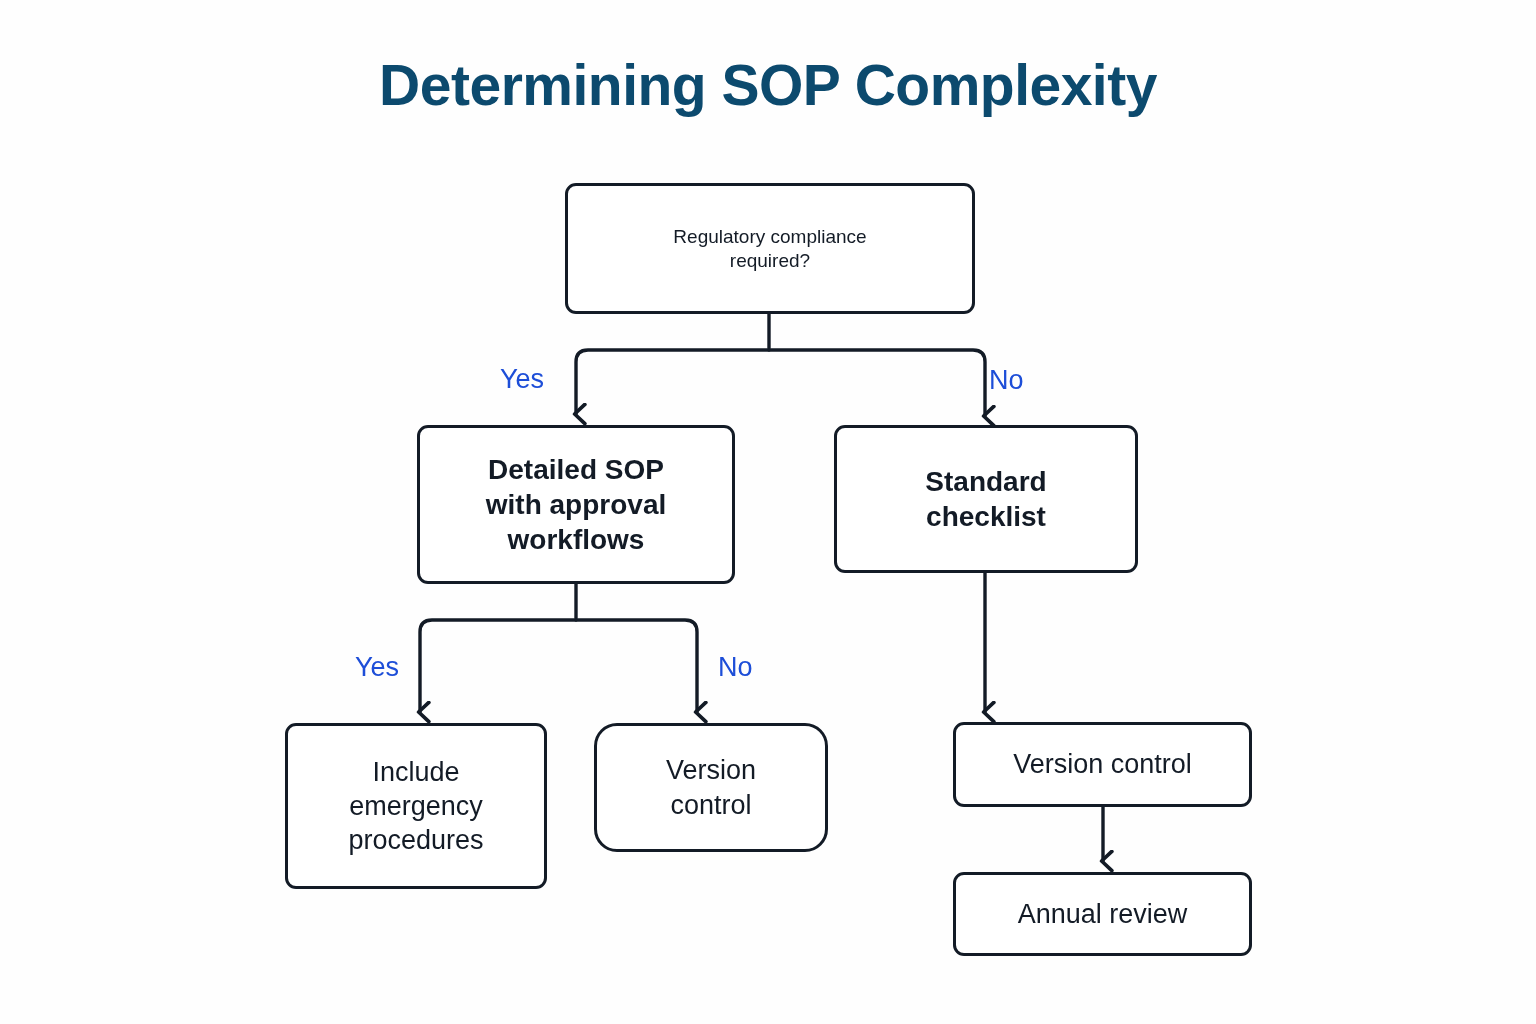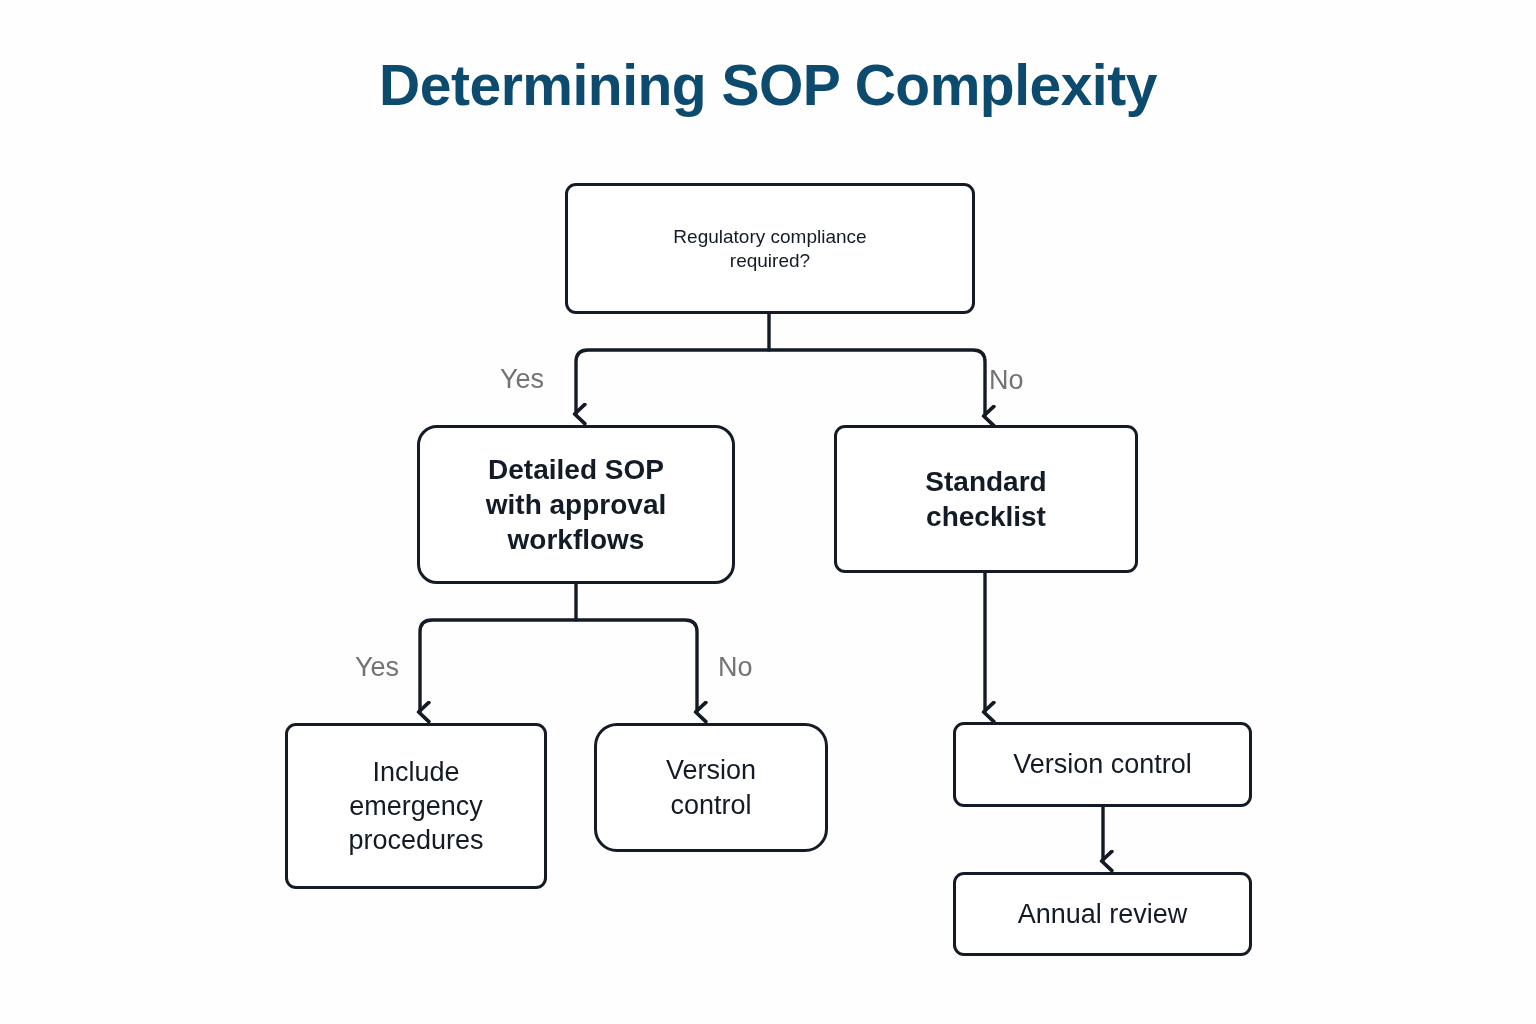--- a/index.html
+++ b/index.html
@@ -43,30 +43,30 @@
     background: #ffffff;
     display: flex;
     align-items: center;
     justify-content: center;
     text-align: center;
     color: #131b26;
     line-height: 1.26;
   }
   .node .node-text { display: block; white-space: pre-line; }
   .n-root      { left: 565px;  top: 183px; width: 410px; height: 131px; font-size: 19px; }
-  .n-detailed  { left: 417px;  top: 425px; width: 318px; height: 159px; font-size: 28px; font-weight: bold; border-radius: 20px; }
+  .n-detailed  { left: 417px;  top: 425px; width: 318px; height: 159px; font-size: 28px; font-weight: bold; }
   .n-standard  { left: 834px;  top: 425px; width: 304px; height: 148px; font-size: 28px; font-weight: bold; }
   .n-include   { left: 285px;  top: 723px; width: 262px; height: 166px; font-size: 27px; }
   .n-version-l { left: 594px;  top: 723px; width: 234px; height: 129px; font-size: 27px; border-radius: 23px; }
   .n-version-r { left: 953px;  top: 722px; width: 299px; height: 85px;  font-size: 27px; }
   .n-annual    { left: 953px;  top: 872px; width: 299px; height: 84px;  font-size: 27px; }
   .edge-label {
     position: absolute;
     font-size: 27px;
-    color: #737373;
+    color: #1d4ed8;
     white-space: nowrap;
   }
   .lbl-yes-1 { left: 500px; top: 364px; }
   .lbl-no-1  { left: 989px; top: 365px; }
   .lbl-yes-2 { left: 355px; top: 652px; }
   .lbl-no-2  { left: 718px; top: 652px; }
 </style>
 </head>
 <body>
 

